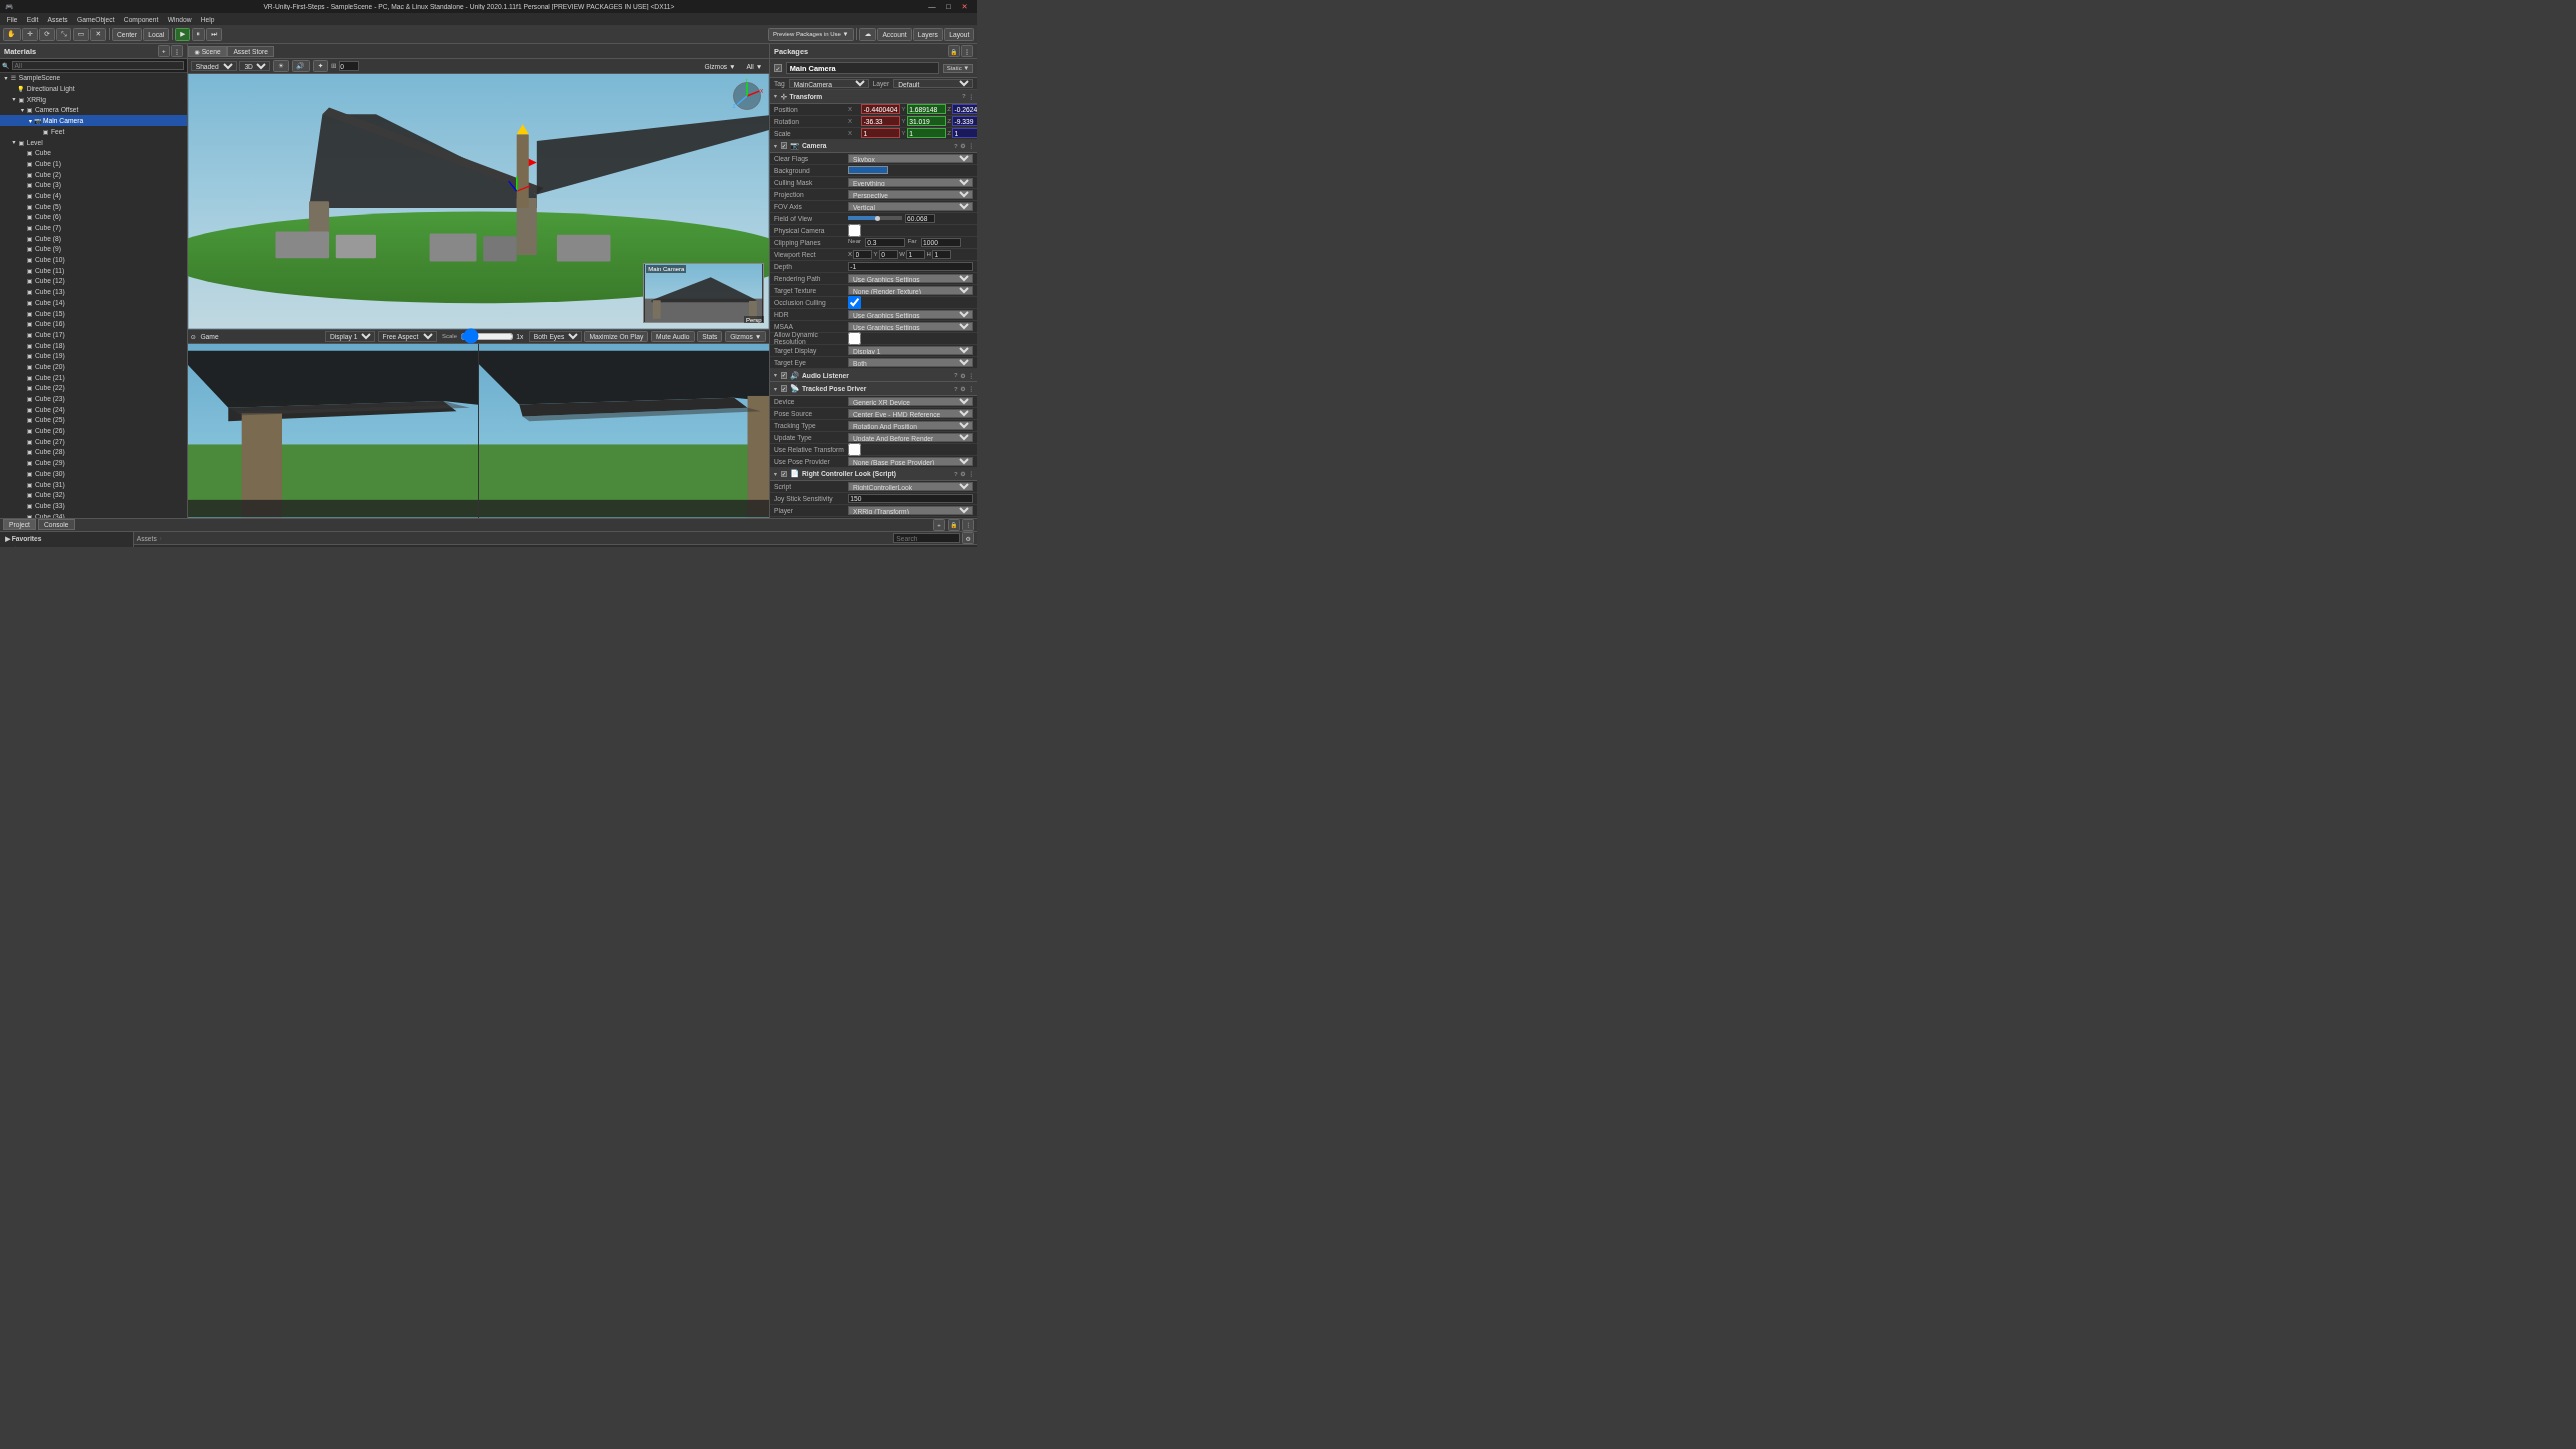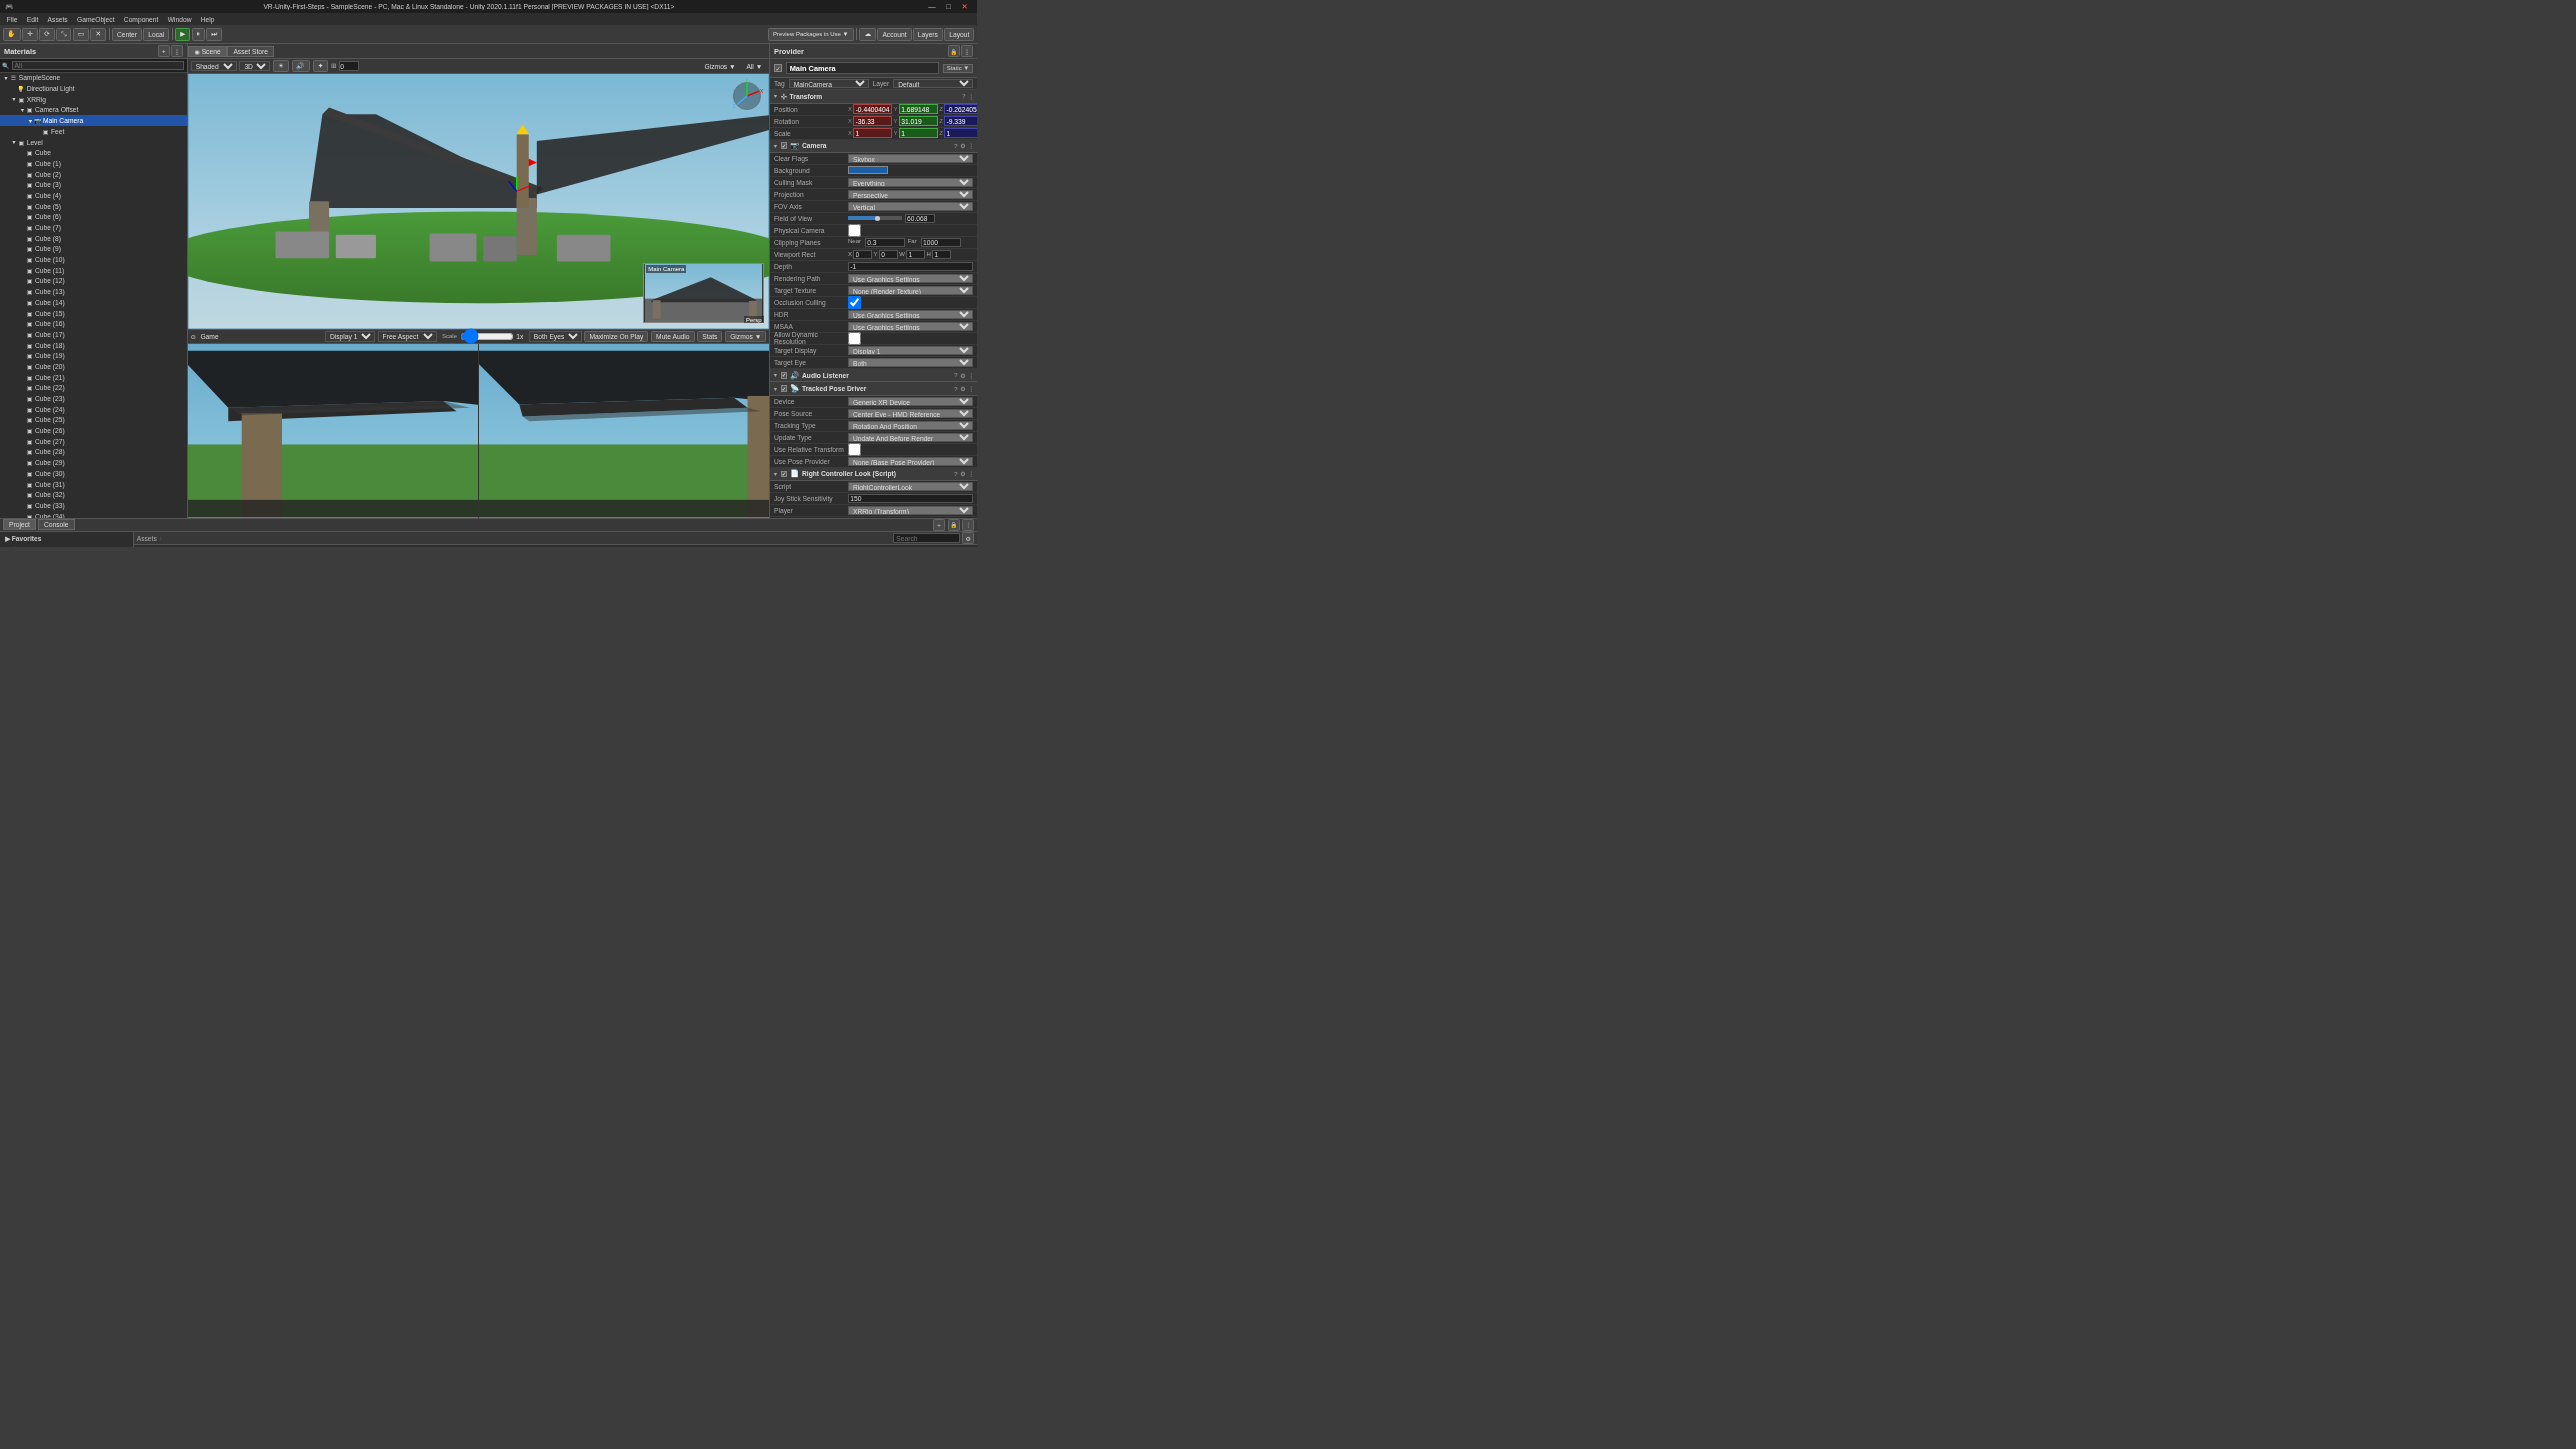--- a/index.html
+++ b/index.html
@@ -432,21 +432,21 @@
       border-bottom: 0.7px solid #444;
       font-size: 6.7px;
     }
     .color-swatch {
       width: 40px;
       height: 8px;
       background: #1a5fa8;
       border: 0.7px solid #888;
     }
     
-    .coord-x { background: #5a1a1a; border: 0.7px solid #aa4444; color: #fff; font-size: 6.7px; height: 9.4px; width: 39px; padding: 0 1.3px; }
+    .coord-x { background: #5a1a1a; border: 0.7px solid #aa4444; color: #fff; font-size: 6.7px; height: 9.4px; width: 39px; padding: 0 1.3px; margin-left: 8px; }
     .coord-y { background: #1a5a1a; border: 0.7px solid #44aa44; color: #fff; font-size: 6.7px; height: 9.4px; width: 39px; padding: 0 1.3px; }
     .coord-z { background: #1a1a5a; border: 0.7px solid #4444aa; color: #fff; font-size: 6.7px; height: 9.4px; width: 39px; padding: 0 1.3px; }
     
     .slider-container { display: flex; align-items: center; gap: 2.7px; flex: 1; }
     .prop-slider { width: 54px; height: 4px; background: #555; position: relative; }
     .prop-slider-fill { height: 100%; background: #3a7ab8; }
     .prop-slider-handle { 
       width: 5.4px; height: 5.4px; background: #ccc; border-radius: 50%;
       position: absolute; top: -0.7px; cursor: pointer;
     }
@@ -926,21 +926,21 @@
               <rect y="90%" width="100%" height="10%" fill="#222" opacity="0.8"></rect>
             </svg>
           </div>
         </div>
       </div>
     </div>
   </div>
 
   <div id="inspector">
     <div class="inspector-header">
-      <span>Provider</span>
+      <span>Packages</span>
       <div style="display:flex;gap:1.3px;">
         <span class="icon-btn">🔒</span>
         <span class="icon-btn">⋮</span>
       </div>
     </div>
     <div class="inspector-scroll">
 
       <div class="inspector-obj-header">
         <div class="inspector-checkbox">✓</div>
         <input type="text" class="inspector-name-input" value="Main Camera" style="">

